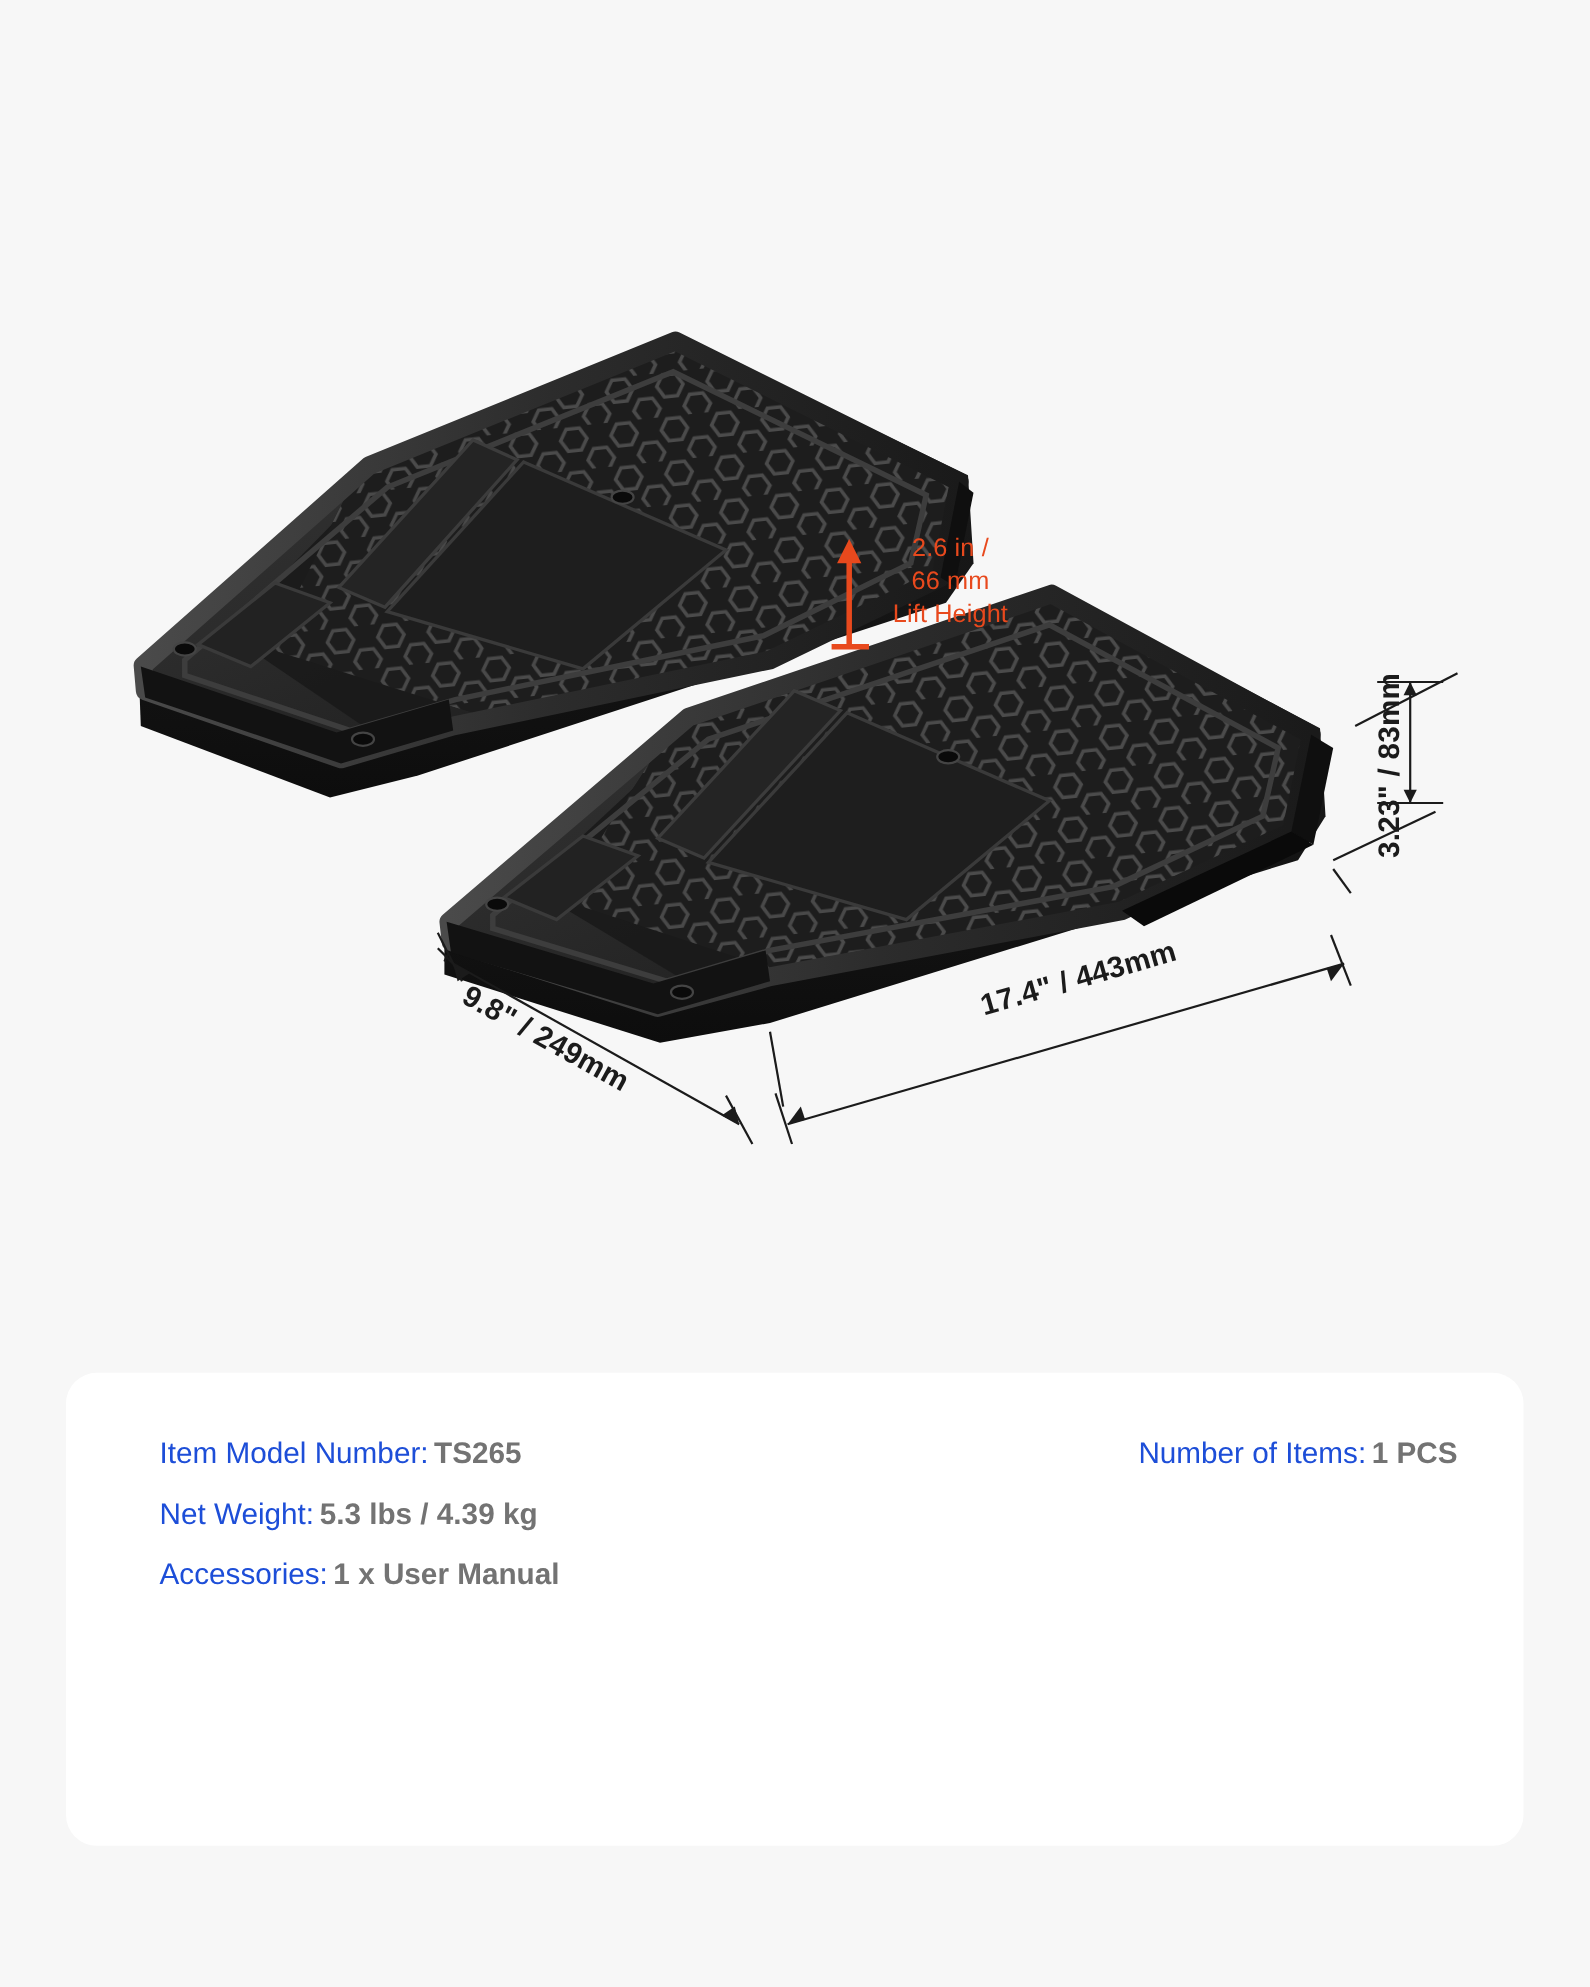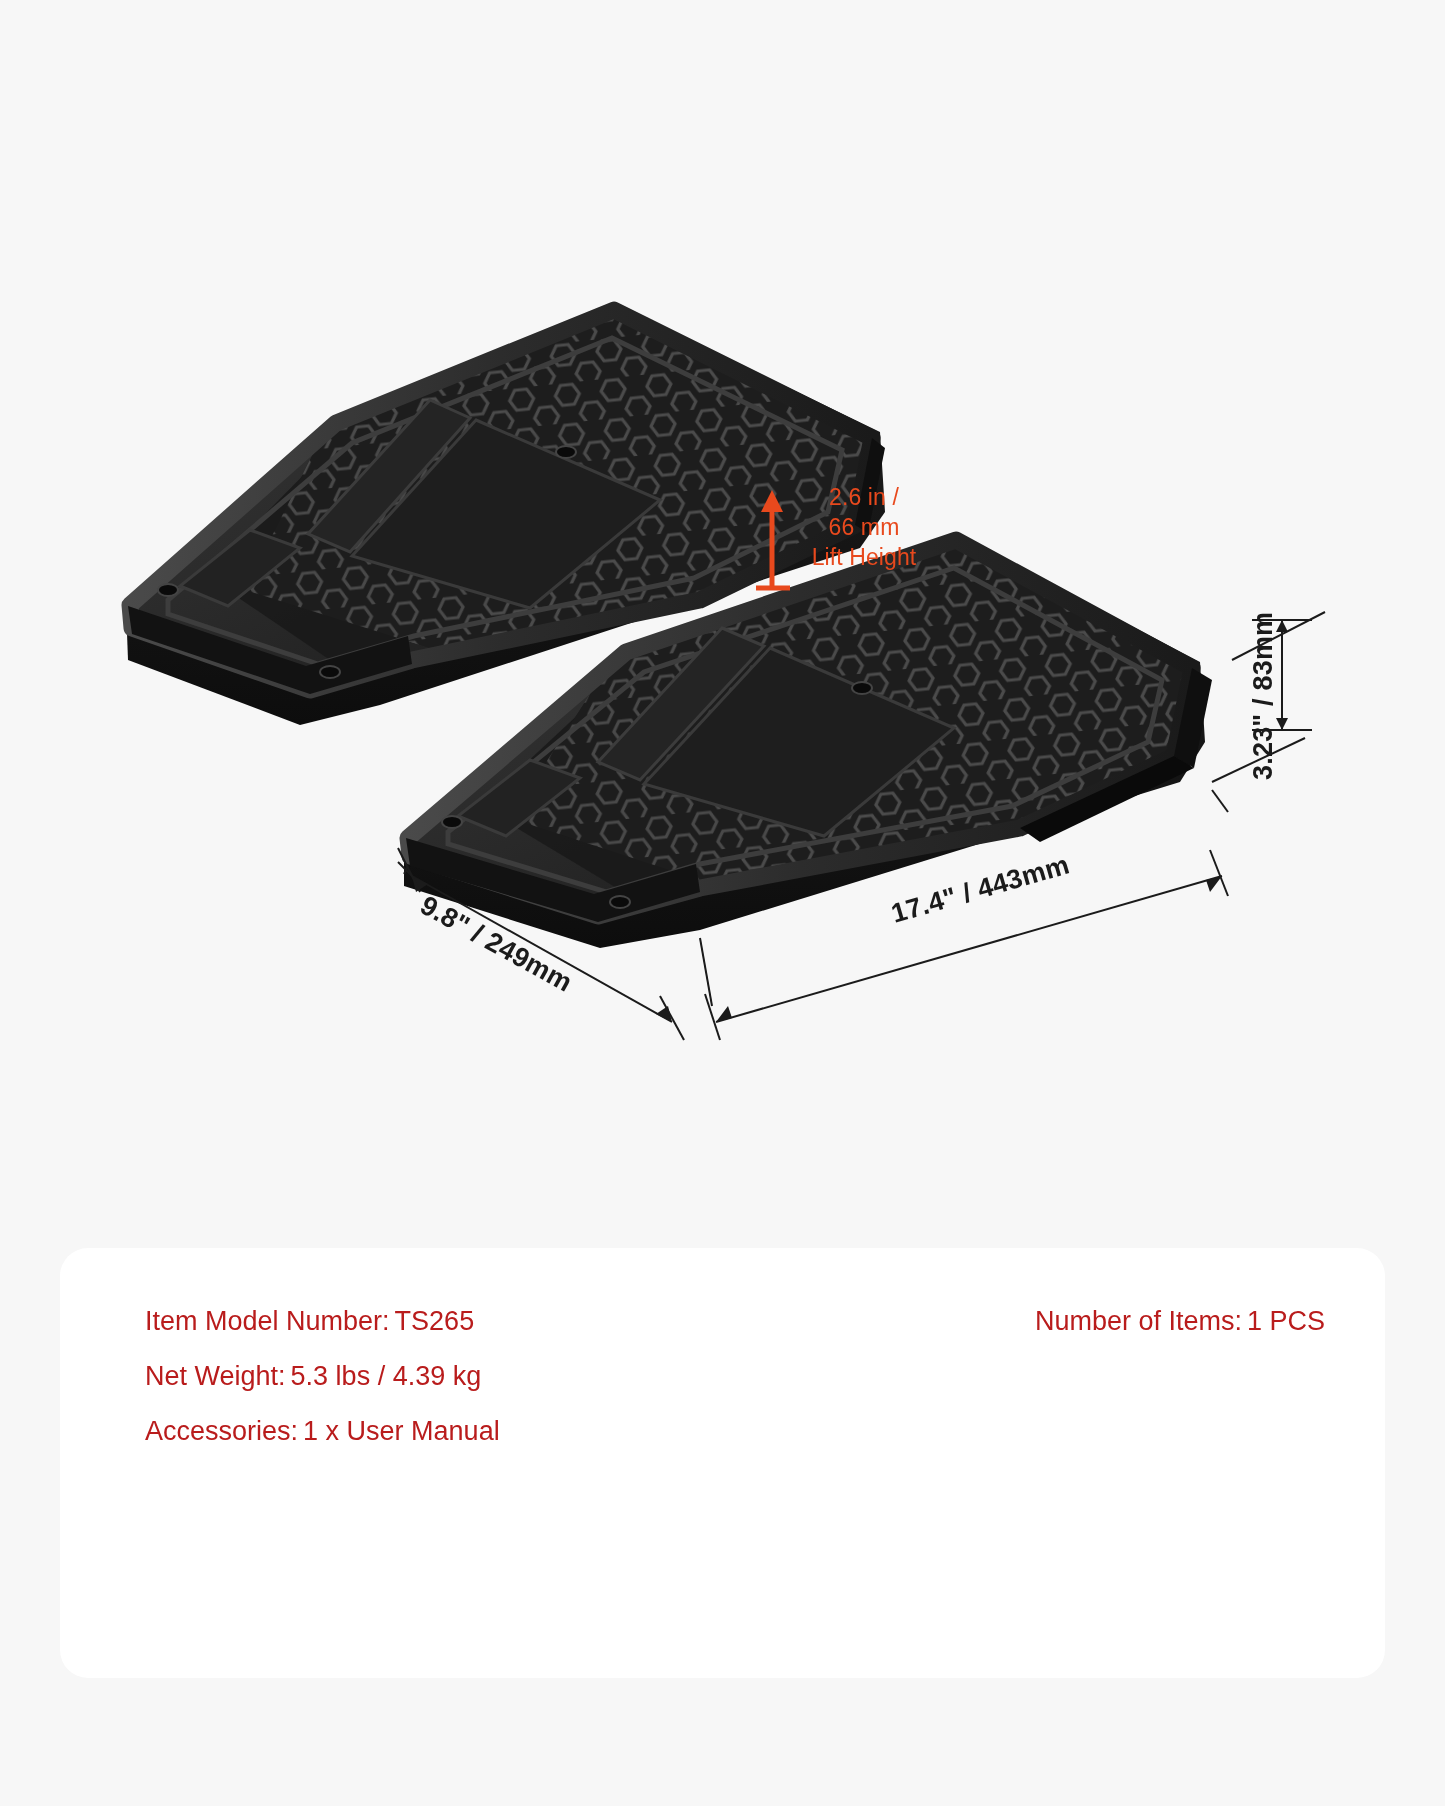--- a/index.html
+++ b/index.html
@@ -98,25 +98,25 @@
   }
   .spec-item {
     font-size: 27px;
     color: #222222;
     white-space: nowrap;
   }
   .spec-item.right {
     text-align: right;
   }
   .spec-label {
-    color: #b91c1c;
+    color: #1d4ed8;
   }
   .spec-value {
-    color: #b91c1c;
-    font-weight: normal;
+    color: #737373;
+    font-weight: bold;
     margin-left: 5px;
     text-align: center;
   }
   .spacer { flex: 1 1 auto; }
 </style>
 </head>
 <body>
 
 <div class="product-area">
 

